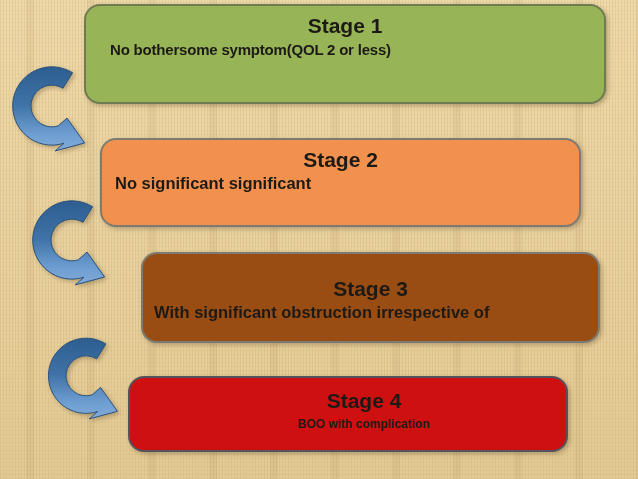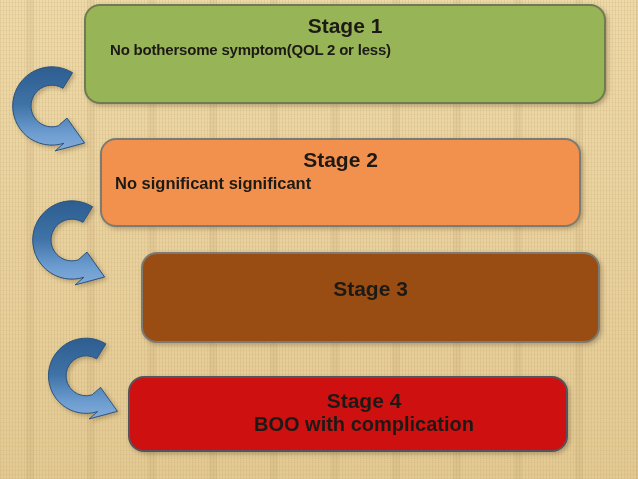--- a/index.html
+++ b/index.html
@@ -43,21 +43,21 @@
   .stage-1 { left: 84px;  top: 4px;  width: 522px; height: 100px; padding-top: 7px; }
   .stage-1 .line { padding-left: 24px; font-size: 15px; letter-spacing: -0.2px; }
 
   .stage-2 { left: 100px; top: 138px; width: 481px; height: 89px; padding-top: 7px; }
   .stage-2 .line { padding-left: 13px; }
 
   .stage-3 { left: 108px; top: 252px; width: 459px; height: 91px; padding-top: 22px; margin-left: 33px; }
   .stage-3 .line { padding-left: 11px; }
 
   .stage-4 { left: 128px; top: 376px; width: 440px; height: 76px; padding-top: 10px; padding-left: 32px; }
-  .stage-4 .line { text-align: center; font-size: 20px; }
+  .stage-4 .line { text-align: center; font-size: 12px; }
 
   .arrow {
     position: absolute;
     filter: drop-shadow(2px 2px 2px rgba(90, 70, 40, 0.35));
   }
   .arrow-1 { left: 10px; top: 46px;  width: 92px; height: 110px; }
   .arrow-2 { left: 30px; top: 180px; width: 92px; height: 110px; }
   .arrow-3 { left: 46px; top: 318px; width: 88px; height: 106px; }
 </style>
 </head>
@@ -91,20 +91,21 @@
     <div class="line">No bothersome symptom(QOL 2 or less)</div>
   </div>
 
   <div class="stage stage-2" style="background: rgb(242, 145, 78); border-color: rgb(124, 123, 115);">
     <div class="title">Stage 2</div>
     <div class="line">No significant significant</div>
   </div>
 
   <div class="stage stage-3" style="background: rgb(154, 77, 18); border-color: rgb(124, 123, 115);">
     <div class="title">Stage 3</div>
+    <div class="line">With significant obstruction irrespective of</div>
   </div>
 
   <div class="stage stage-4" style="background: rgb(206, 16, 17); border-color: rgb(85, 84, 94);">
     <div class="title">Stage 4</div>
     <div class="line">BOO with complication</div>
   </div>
 
 </div>
 
 </body></html>

